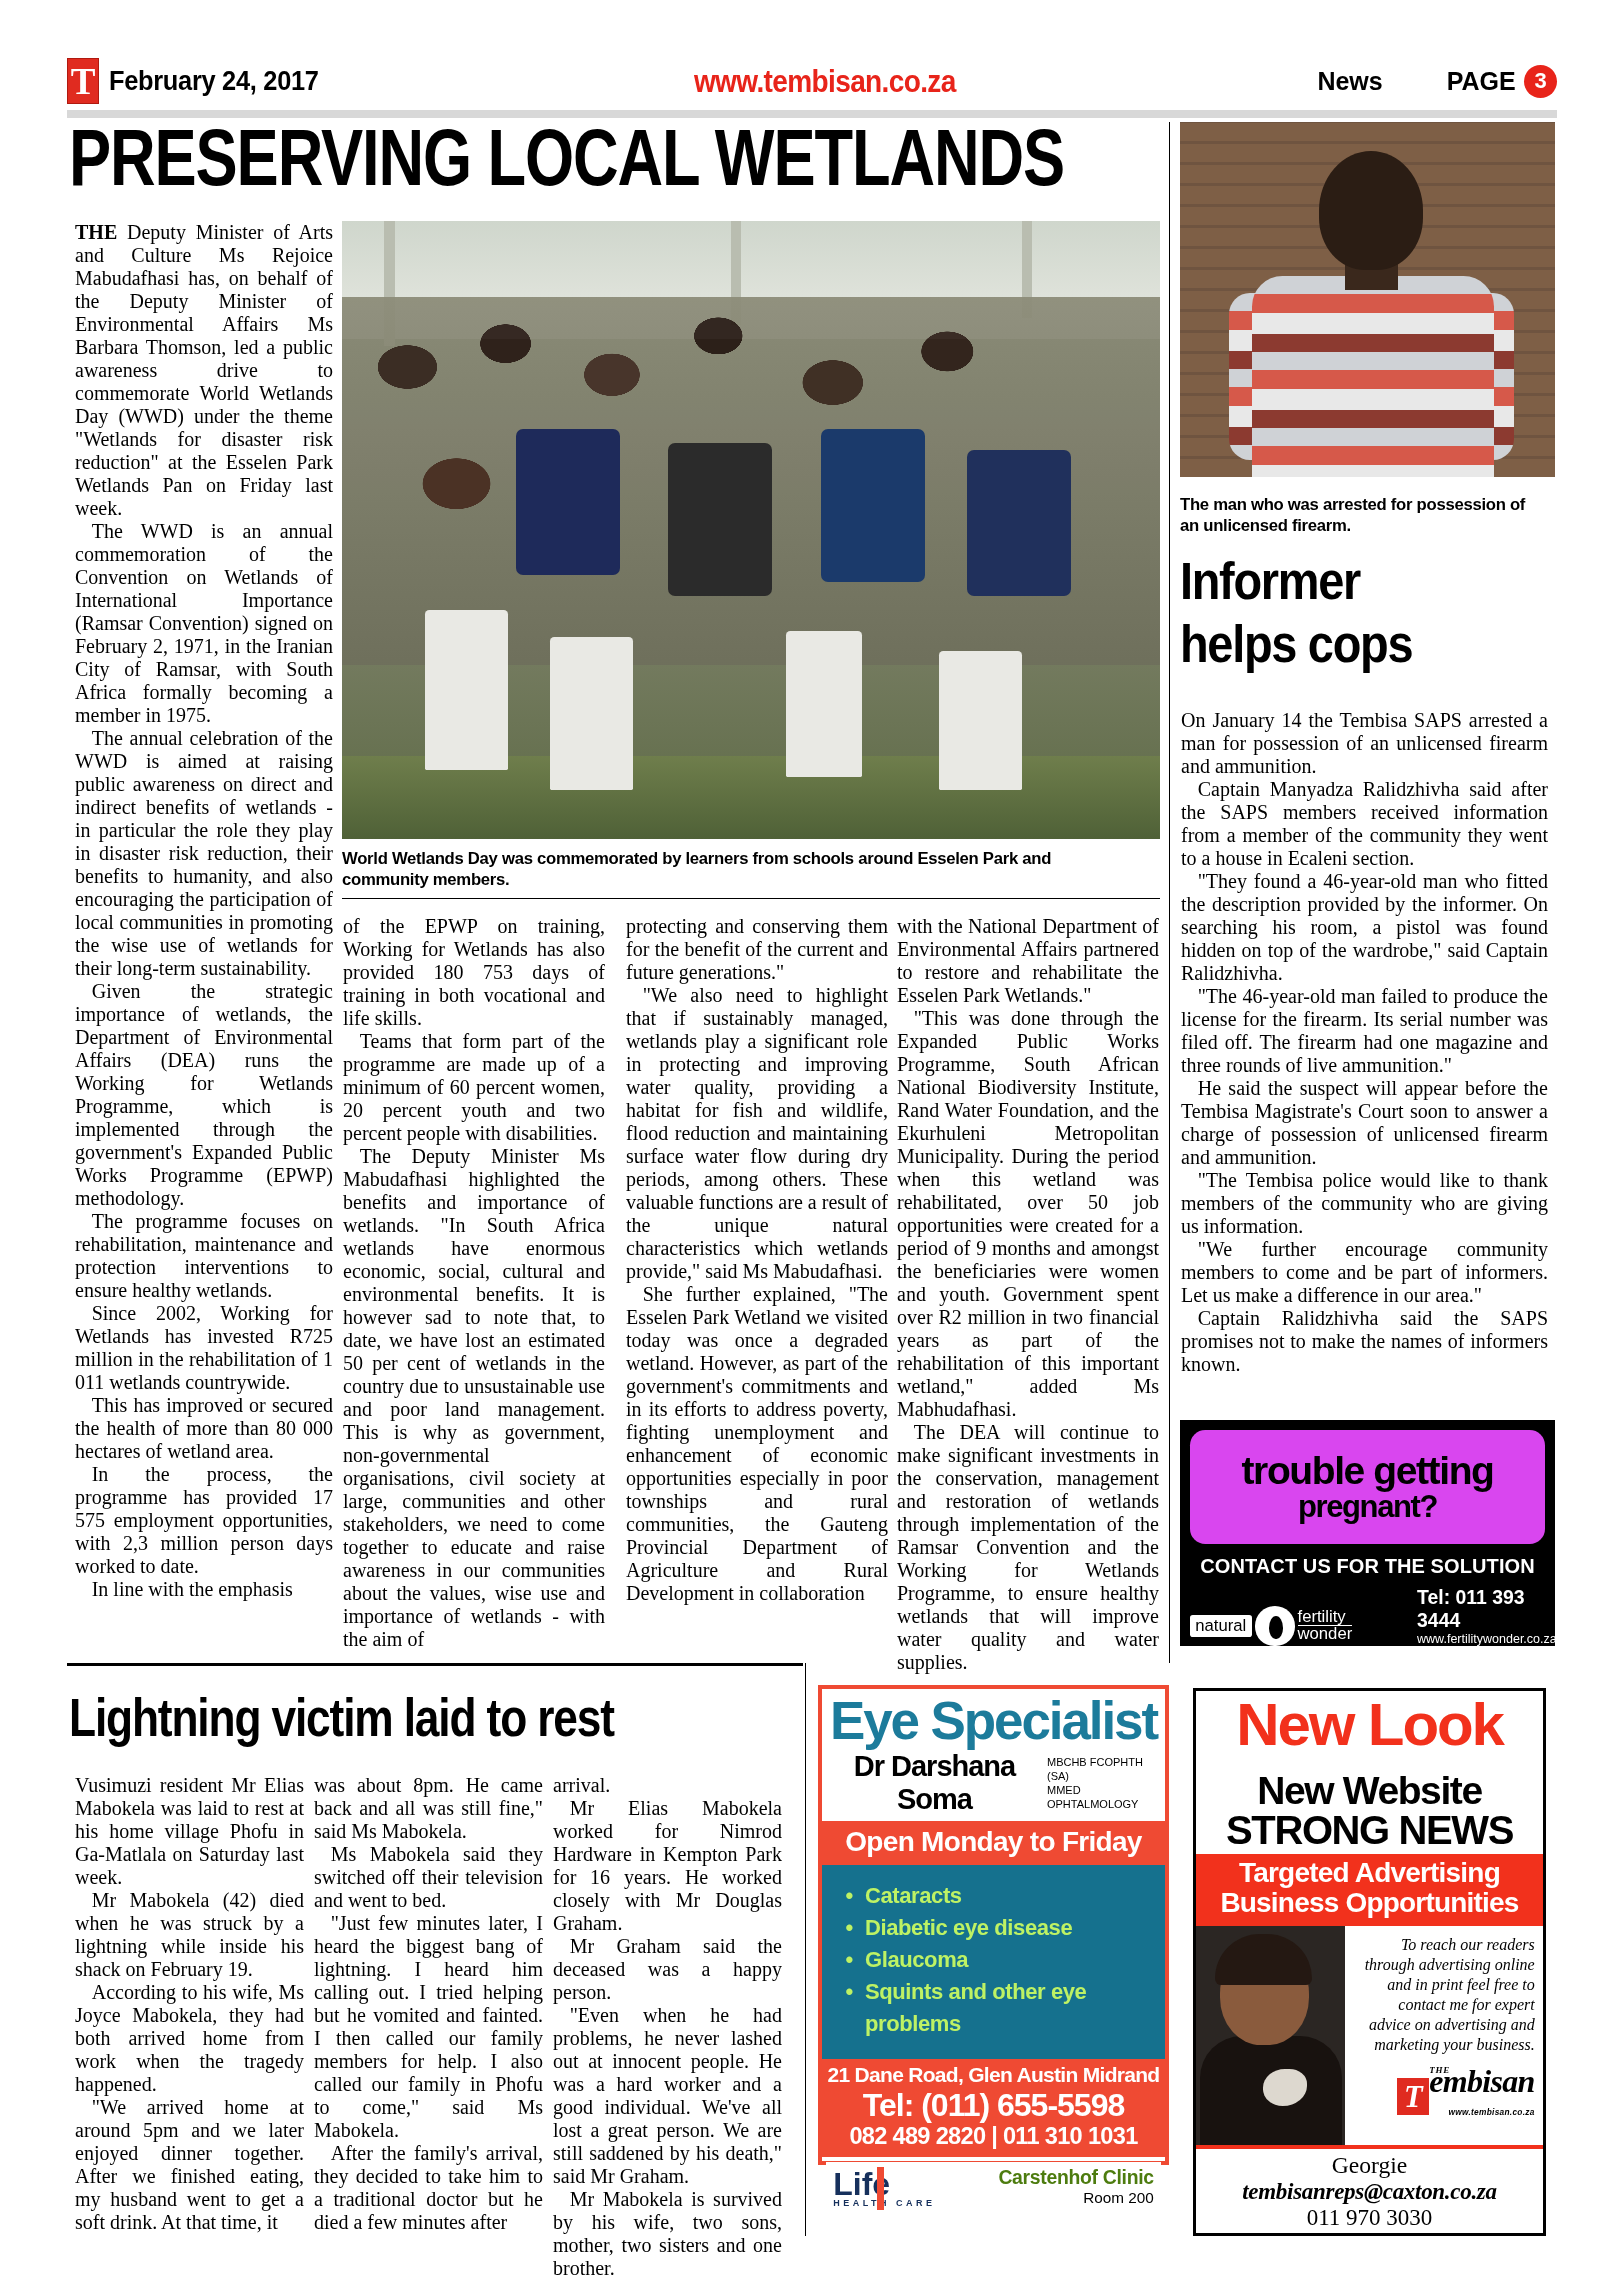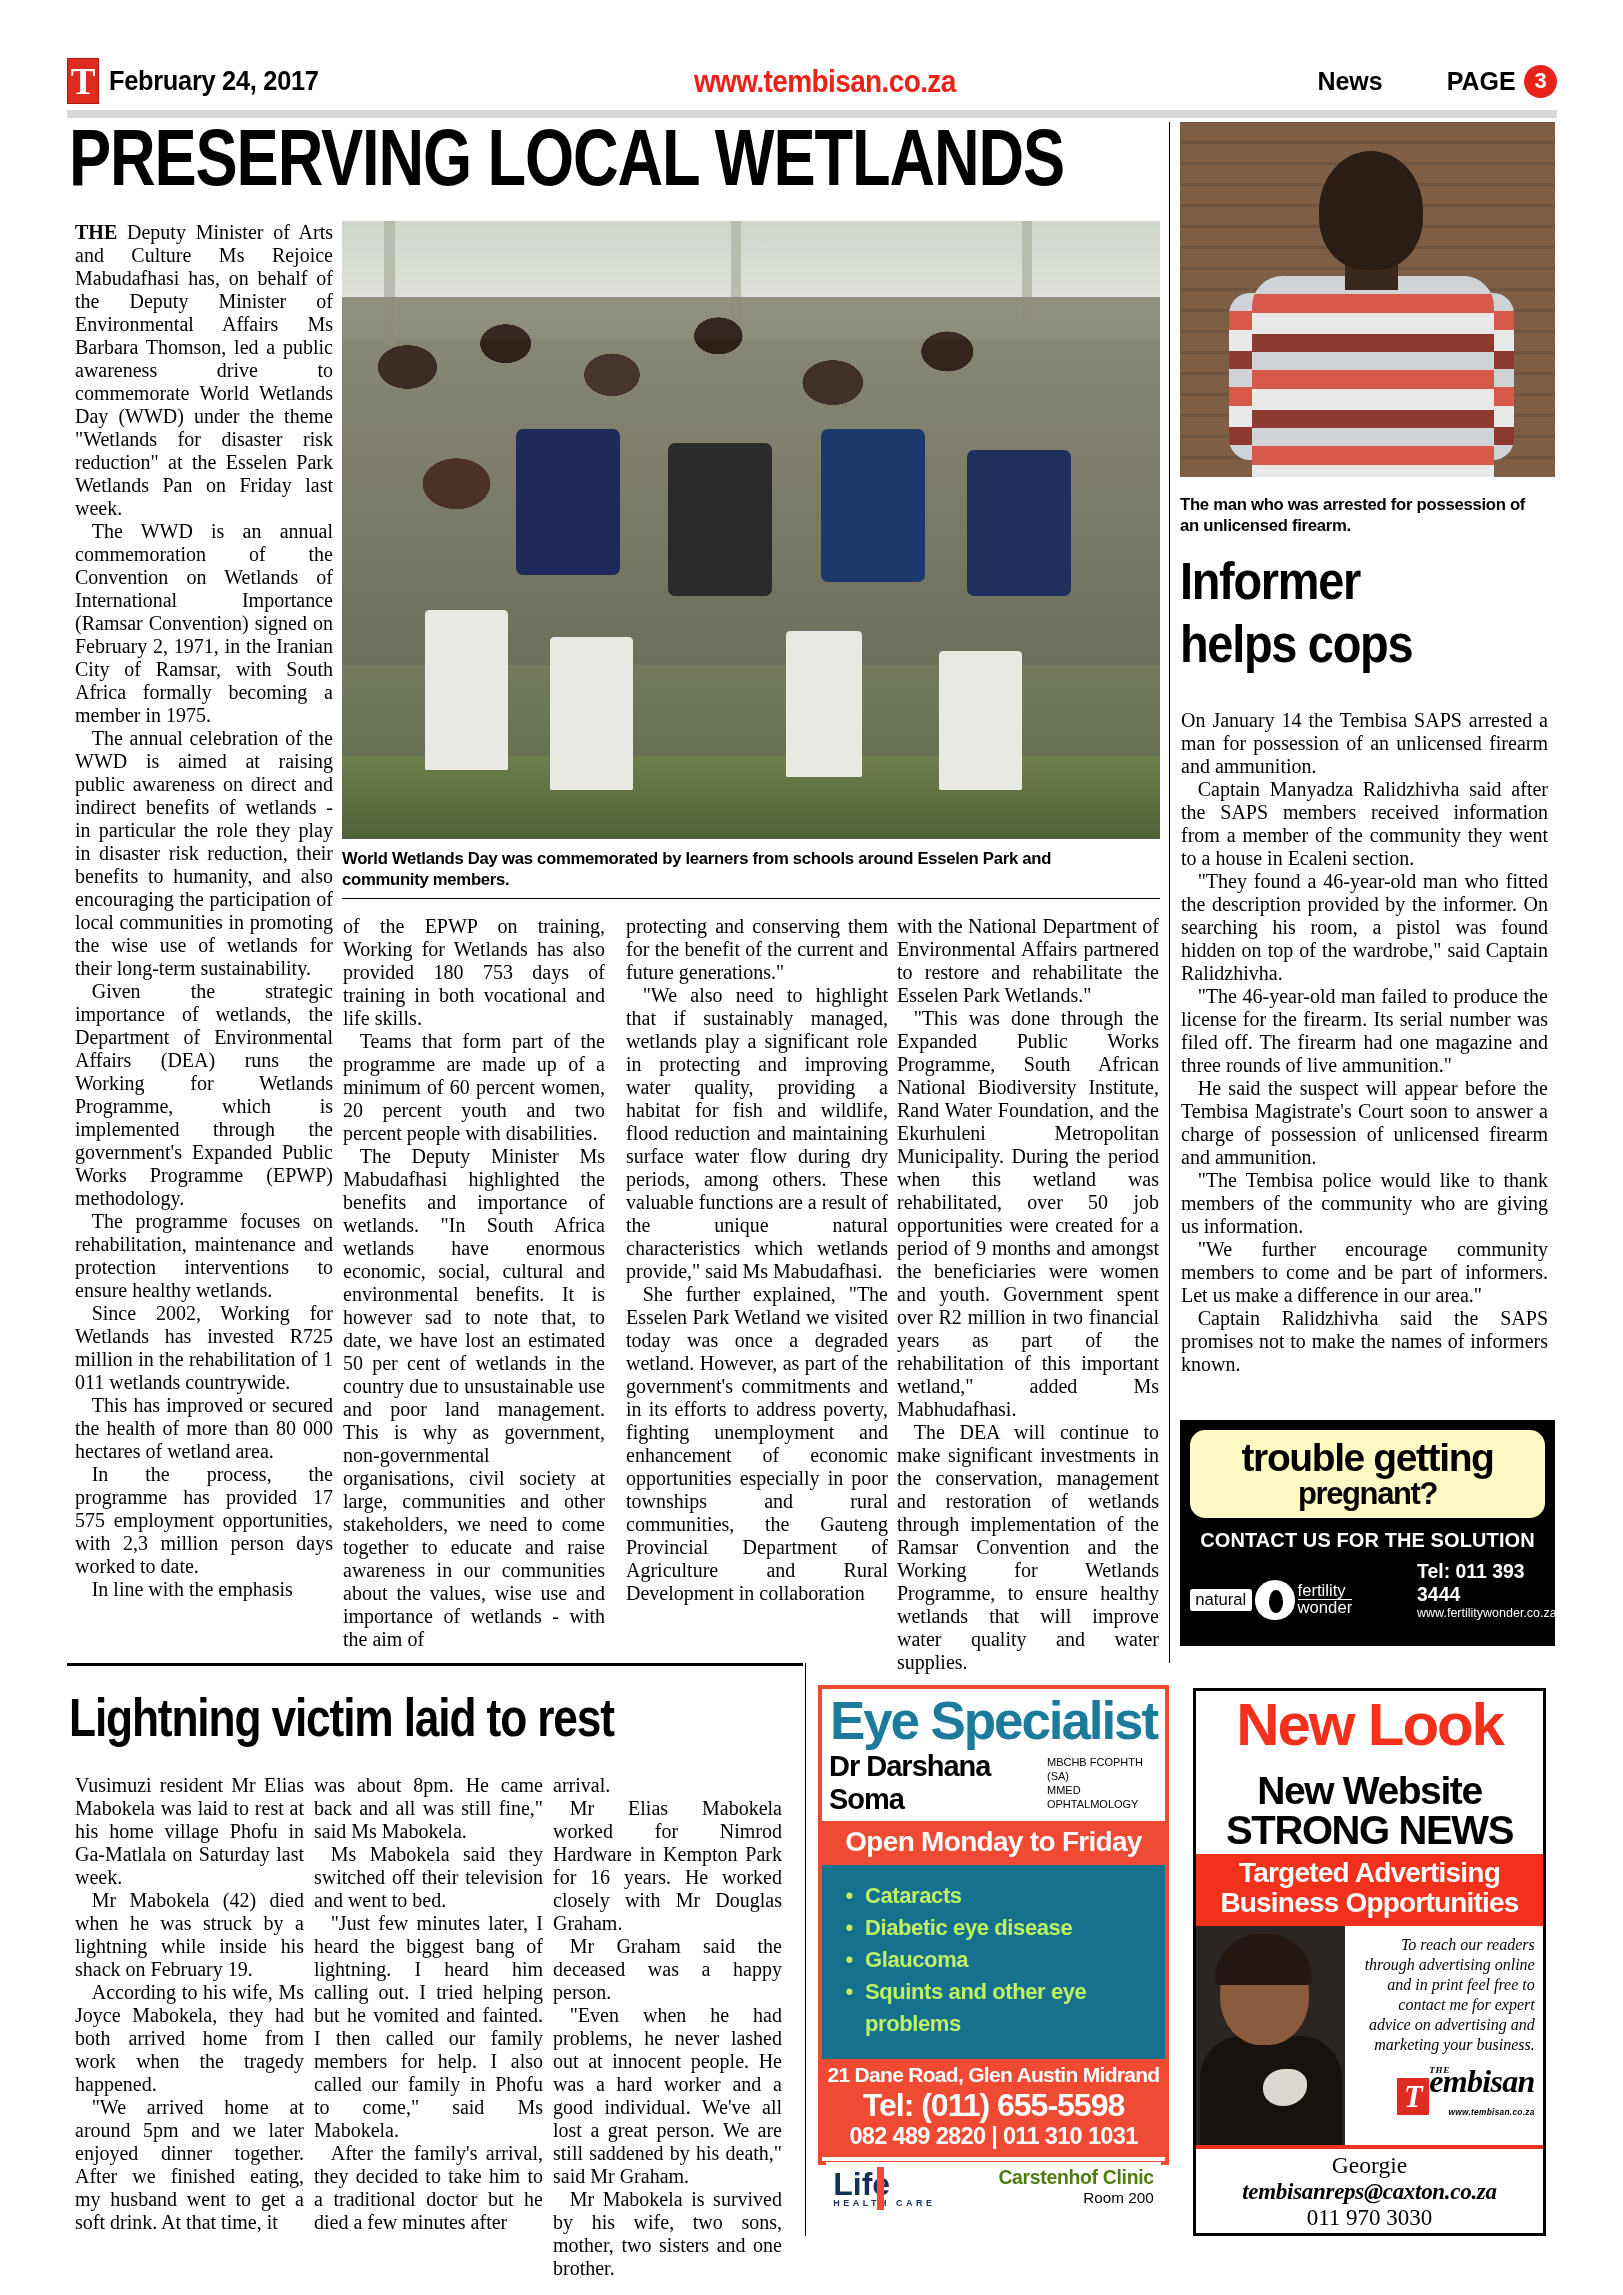--- a/index.html
+++ b/index.html
@@ -123,21 +123,21 @@
   .side-headline {
     position:absolute;
     font-family:"Liberation Sans", sans-serif; font-weight:bold;
     font-size:51px; line-height:54px; letter-spacing:-1.4px;
     transform:scaleX(0.92); transform-origin:left top;
   }
 
   
   .ad-fert { position:absolute; left:1180px; top:1420px; width:375px; height:226px;
              background:#000; padding:9.7px; }
-  .ad-fert-inner { background:#fef9c3; border-radius:15.3px; height:88px;
+  .ad-fert-inner { background:#d946ef; border-radius:15.3px; height:114px;
                    display:flex; flex-direction:column; align-items:center; justify-content:center; }
   .ad-fert-l1 { font-family:"Liberation Sans", sans-serif; font-weight:bold; font-size:39px;
                 letter-spacing:-1.4px; color:#000; line-height:1.06; }
   .ad-fert-l2 { font-family:"Liberation Sans", sans-serif; font-weight:bold; font-size:31px;
                 letter-spacing:-1.4px; color:#000; line-height:1.06; }
   .ad-fert-cta { color:#fff; text-align:center; font-family:"Liberation Sans", sans-serif;
                  font-weight:bold; font-size:20px; letter-spacing:0.1px; margin-top:11px; }
   .ad-fert-bottom { display:flex; align-items:flex-end; margin-top:8.3px; color:#fff; }
   .fert-logo { display:flex; align-items:center; flex:0 0 208px; }
   .fert-natural { background:#fff; color:#000; font-family:"Liberation Sans", sans-serif;
@@ -162,21 +162,21 @@
 
   
   .ad-eye { position:absolute; left:818px; top:1685px; width:351px; height:480px;
             border:4.9px solid #ef4a33; background:#fff; }
   .eye-title { text-align:center; color:#1c7b9b; font-family:"Liberation Sans", sans-serif;
                font-weight:bold; font-size:53px; line-height:58px; letter-spacing:-2.1px;
                padding-top:2.8px; }
   .eye-doc { display:flex; align-items:center; justify-content:center; gap:7px;
              padding:0 7px 5.6px 7px; }
   .eye-doc-name { font-family:"Liberation Sans", sans-serif; font-weight:bold;
-                  font-size:29px; letter-spacing:-1px; color:#000; }
+                  font-size:29px; letter-spacing:-1px; color:#000;text-align:center; }
   .eye-doc-quals { font-family:"Liberation Sans", sans-serif; font-size:11px; line-height:14px; color:#000; }
   .eye-open { background:#ef4a33; color:#fff; text-align:center;
               font-family:"Liberation Sans", sans-serif; font-weight:bold;
               font-size:28px; letter-spacing:-0.7px; padding:4.2px 0 7px 0; }
   .eye-list { background:#15718e; color:#bef264; padding:15.3px 0 19.4px 23.6px;
               font-family:"Liberation Sans", sans-serif; font-weight:bold;
               font-size:22px; line-height:32px; letter-spacing:-0.4px; }
   .eye-list li { list-style:none; position:relative; padding-left:19.4px; }
   .eye-list li:before { content:"•"; position:absolute; left:0; top:0; }
   .eye-addr { background:#ef4a33; color:#fff; text-align:center; padding:4.2px 0 7px 0; }

